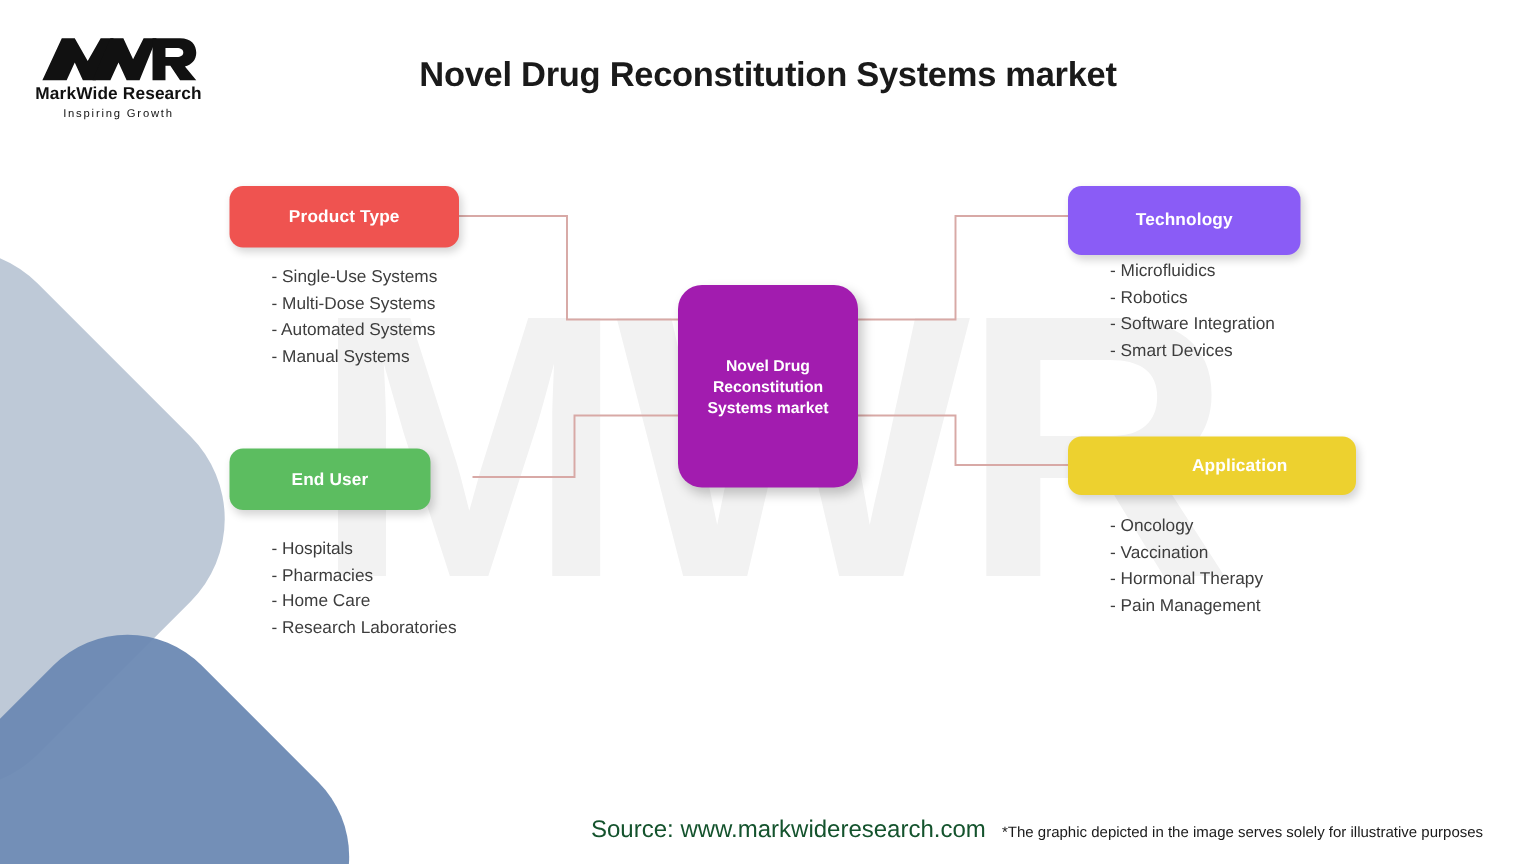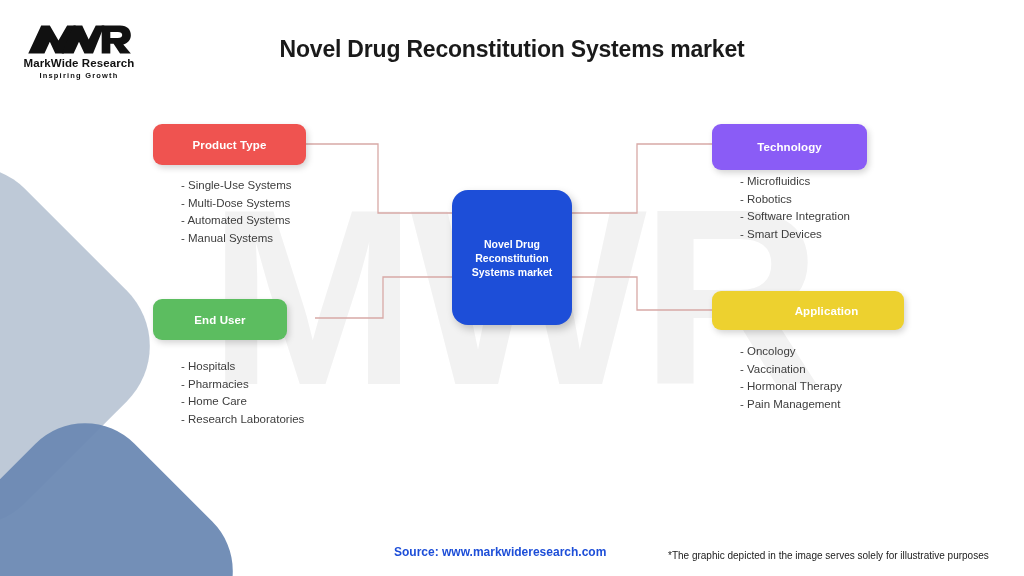--- a/index.html
+++ b/index.html
@@ -80,21 +80,21 @@
     display: block;
     font-size: 11.5px;
     font-weight: 700;
     color: #111111;
     letter-spacing: 0.1px;
     margin-top: 1px;
   }
   .logo-tagline {
     display: block;
     font-size: 7.5px;
-    font-weight: 700;
+    font-weight: 400;
     color: #111111;
     letter-spacing: 1.2px;
     margin-top: 2px;
   }
 
   
   .page-title {
     position: absolute;
     left: 0;
     right: 0;
@@ -172,23 +172,23 @@
   #items-end-user { left: 181px; top: 358px; }
 
   #node-application { left: 712px; top: 291px; width: 155px; height: 39px; background: #edd12f; }
   #items-application { left: 740px; top: 343px; }
 
   
   .footer-source {
     position: absolute;
     left: 394px;
     top: 545px;
-    font-size: 12px;
-    font-weight: 700;
-    color: #1d4ed8;
+    font-size: 16px;
+    font-weight: 400;
+    color: #14532d;
   }
   .footer-note {
     position: absolute;
     left: 668px;
     top: 550px;
     font-size: 10px;
     color: #1a1a1a;
     white-space: nowrap;
   }
 </style>
@@ -221,21 +221,21 @@
       <path d="M306 144 L378 144 L378 213 L452 213"></path>
 
       <path d="M572 213 L637 213 L637 144 L712 144"></path>
 
       <path d="M315 318 L383 318 L383 277 L452 277"></path>
 
       <path d="M572 277 L637 277 L637 310 L712 310"></path>
     </g>
   </svg>
 
-  <div class="center-node" style="background: #1d4ed8;">
+  <div class="center-node" style="background: #a21caf;">
     <span>Novel Drug<br>Reconstitution<br>Systems market</span>
   </div>
 
   <div class="node-box" id="node-product-type" style="background: rgb(239, 83, 80);">
     <span>Product Type</span>
   </div>
   <div class="branch-items" id="items-product-type">
     <div>- Single-Use Systems</div>
     <div>- Multi-Dose Systems</div>
     <div>- Automated Systems</div>

